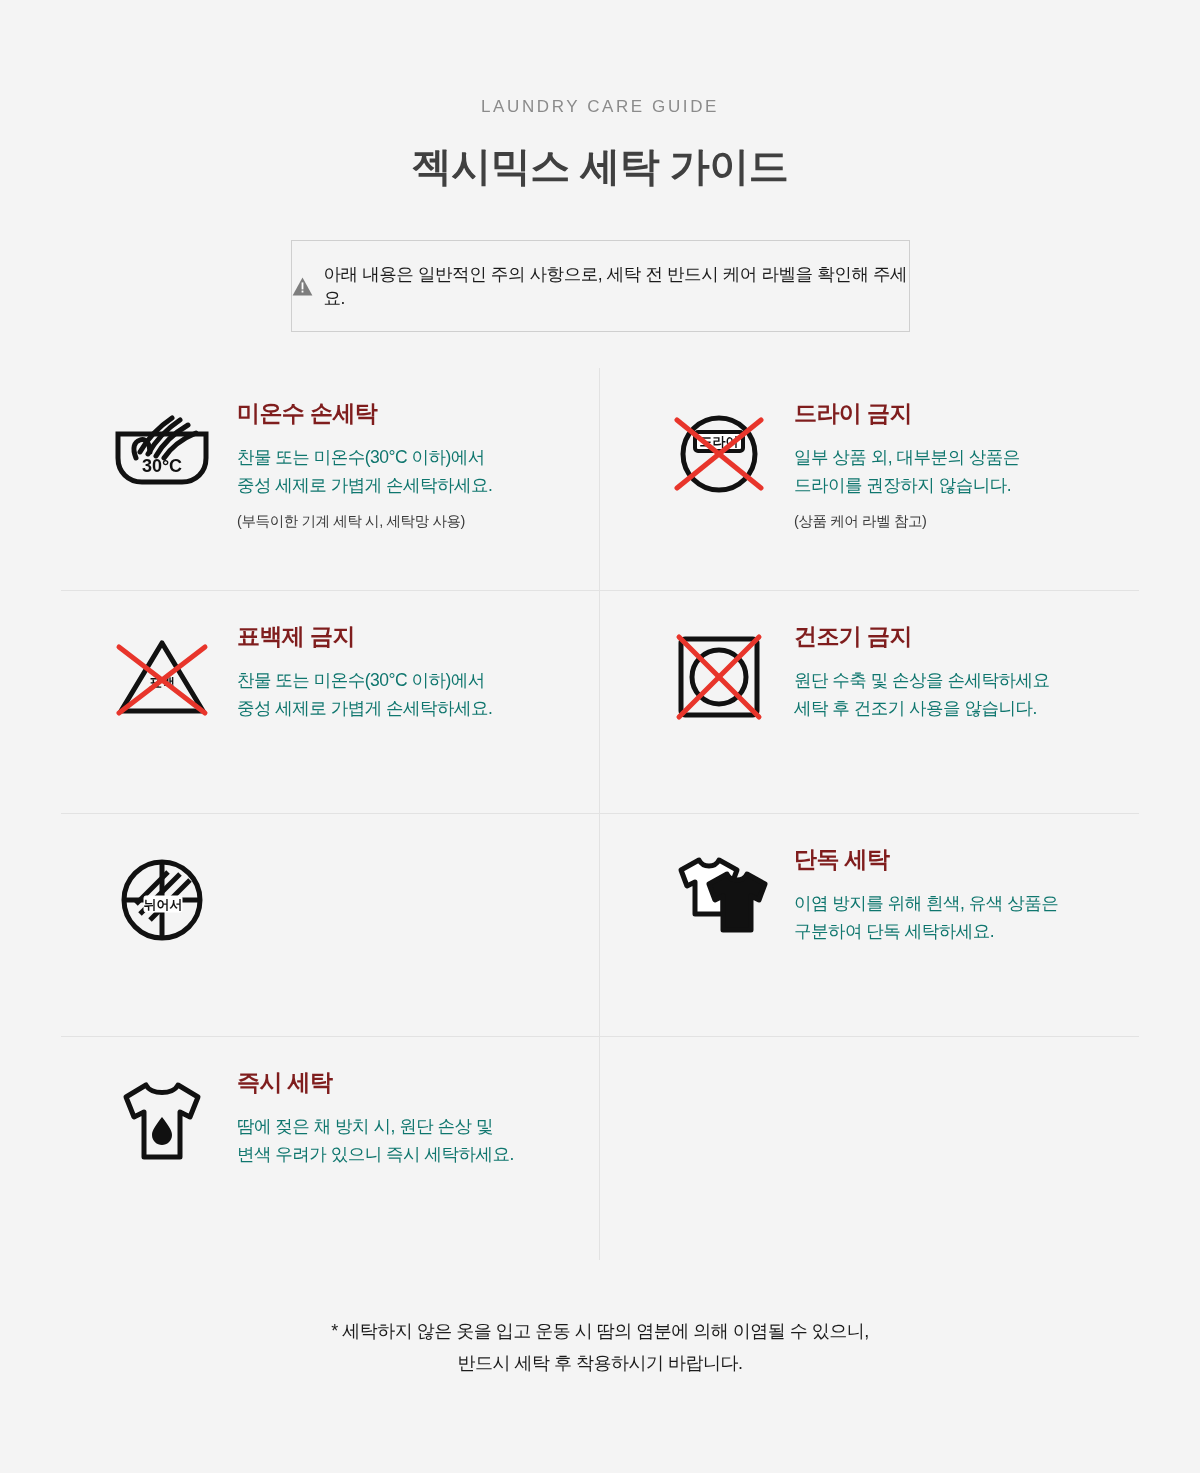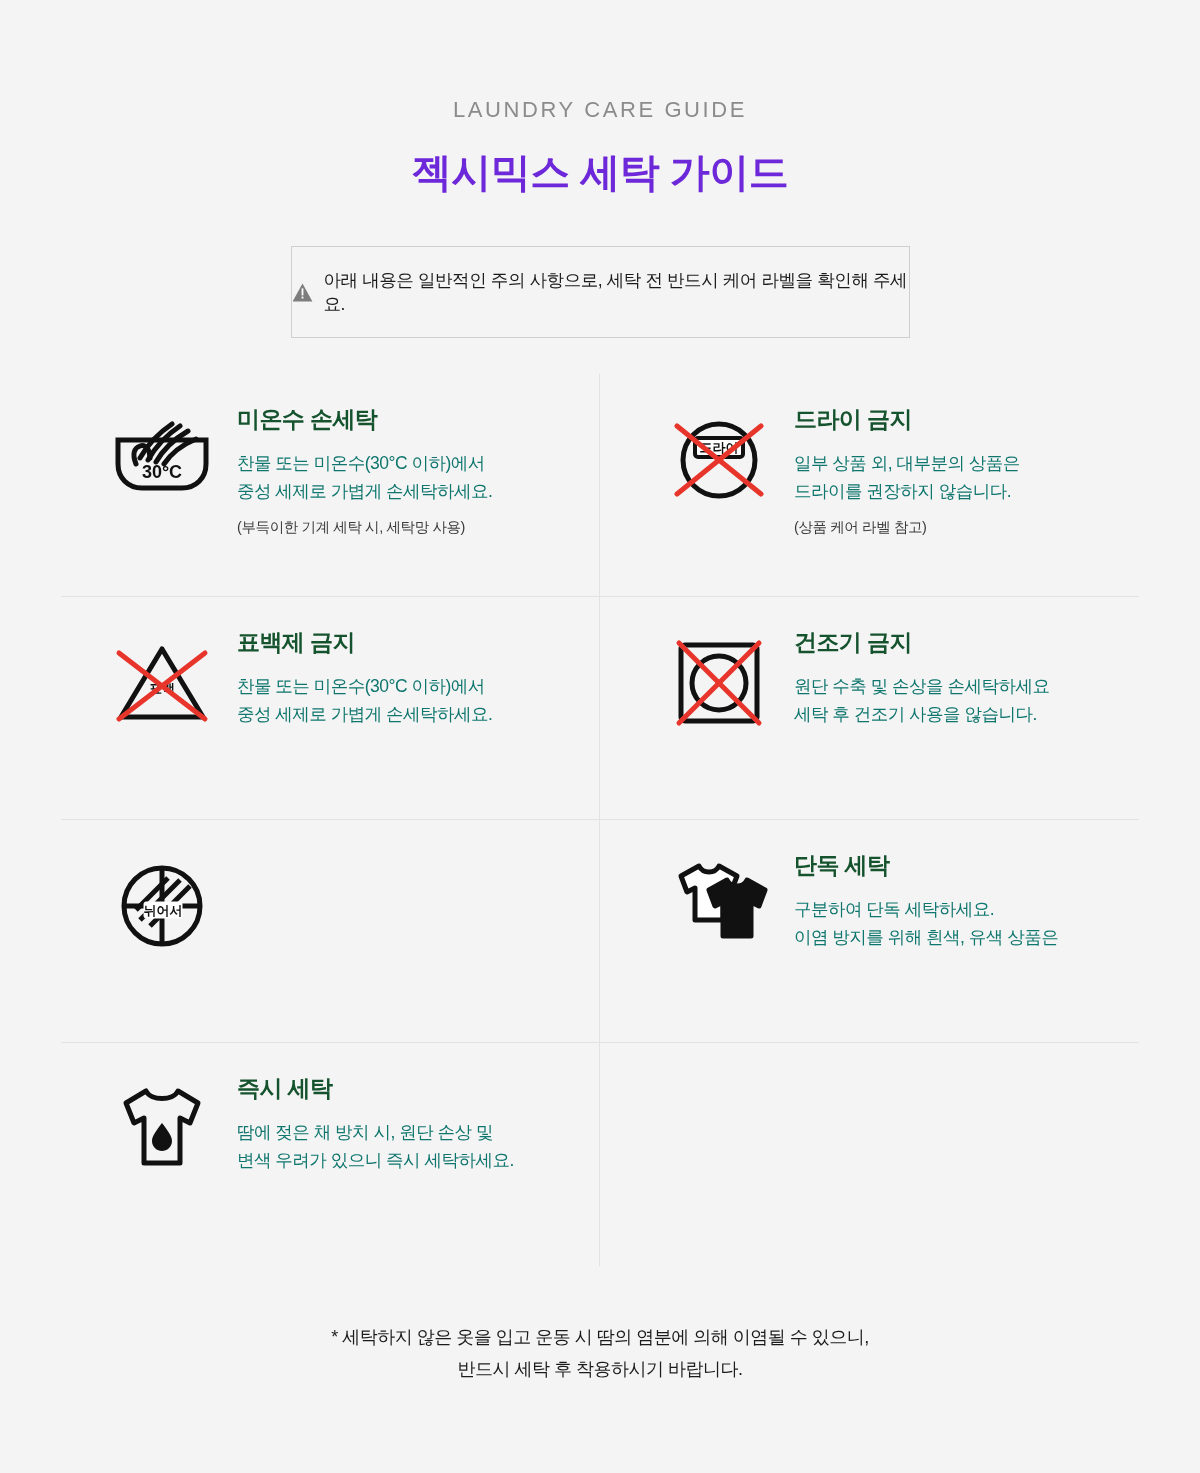--- a/index.html
+++ b/index.html
@@ -17,31 +17,31 @@
   .page {
     position: relative;
     width: 1200px;
     height: 1473px;
     box-sizing: border-box;
   }
 
   
   .eyebrow {
     text-align: center;
-    font-size: 22px;
+    font-size: 17px;
     letter-spacing: 2.6px;
     color: #8b8b8b;
     padding-top: 97px;
     font-weight: 400;
   }
   .main-title {
     text-align: center;
     font-size: 40px;
     font-weight: 700;
-    color: #6d28d9;
+    color: #404040;
     letter-spacing: -0.5px;
     margin-top: 22px;
   }
 
   
   .notice-wrap {
     display: flex;
     justify-content: center;
     margin-top: 46px;
   }
@@ -107,21 +107,21 @@
     justify-content: center;
     padding-top: 14px;
   }
   .txt-box {
     padding-left: 12px;
     padding-top: 4px;
   }
   .item-title {
     font-size: 23px;
     font-weight: 700;
-    color: #14532d;
+    color: #7f1d1d;
     letter-spacing: -0.6px;
     margin-bottom: 14px;
   }
   .item-desc {
     font-size: 17.5px;
     line-height: 1.62;
     color: #0f766e;
     letter-spacing: -0.5px;
     font-weight: 400;
   }
@@ -259,22 +259,22 @@
 
     <div class="cell right row-border-bottom">
       <div class="icon-box">
         <svg width="112" height="84" viewBox="0 0 112 84">
           <path d="M18 16 L36 6 C40 14 52 14 56 6 L74 16 L68 32 L60 28 L60 60 L32 60 L32 28 L24 32 Z" fill="#fff" stroke="#111" stroke-width="5" stroke-linejoin="round"></path>
           <path d="M46 30 L64 20 C68 28 80 28 84 20 L102 30 L96 46 L88 42 L88 76 L60 76 L60 42 L52 46 Z" fill="#111" stroke="#111" stroke-width="5" stroke-linejoin="round"></path>
         </svg>
       </div>
       <div class="txt-box">
         <div class="item-title">단독 세탁</div>
+        <div class="item-desc">이염 방지를 위해 흰색, 유색 상품은</div>
         <div class="item-desc">구분하여 단독 세탁하세요.</div>
-        <div class="item-desc">이염 방지를 위해 흰색, 유색 상품은</div>
       </div>
     </div>
 
     <div class="cell left">
       <div class="icon-box">
         <svg width="104" height="88" viewBox="0 0 104 88">
           <path d="M16 20 L36 8 C41 18 63 18 68 8 L88 20 L80 40 L70 35 L70 80 L34 80 L34 35 L24 40 Z" fill="none" stroke="#111" stroke-width="5" stroke-linejoin="round"></path>
           <path d="M52 40 C58 48 62 53 62 58 C62 64 57 68 52 68 C47 68 42 64 42 58 C42 53 46 48 52 40 Z" fill="#111"></path>
         </svg>
       </div>

